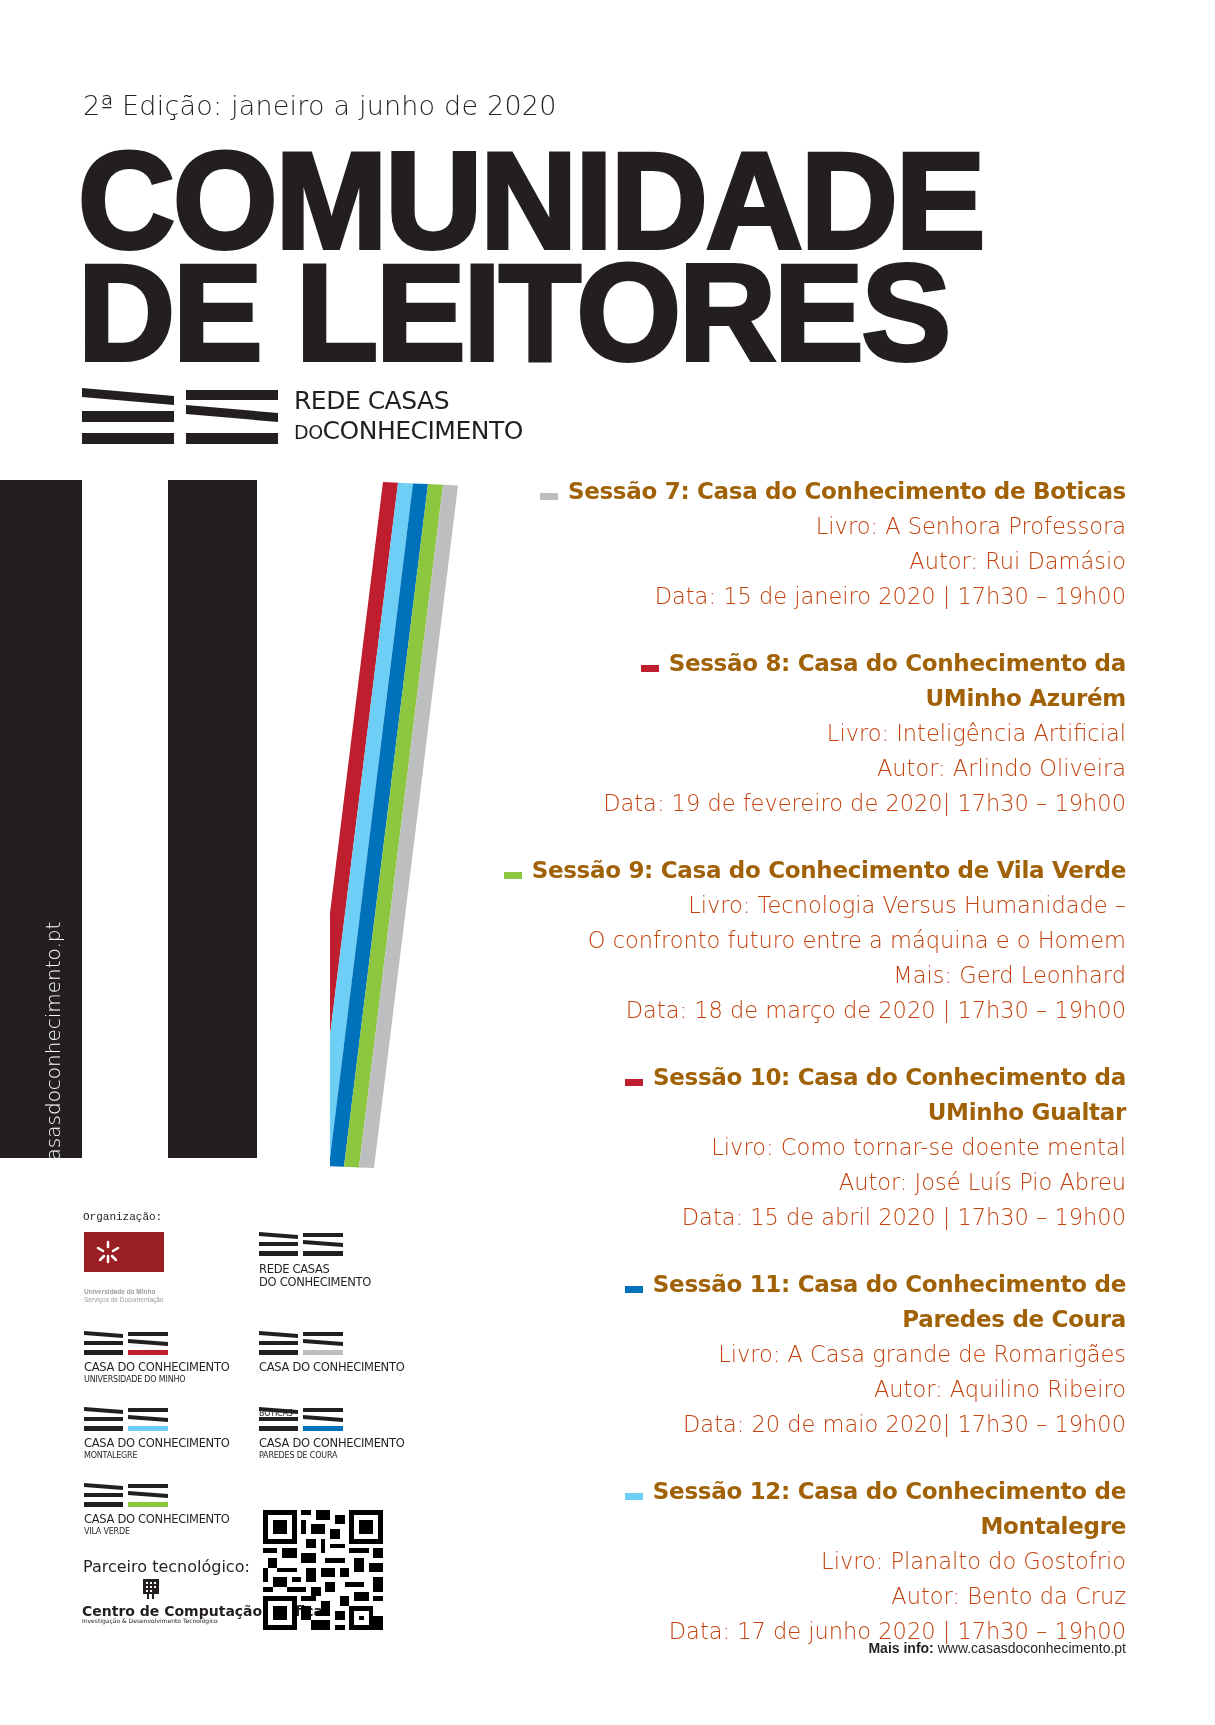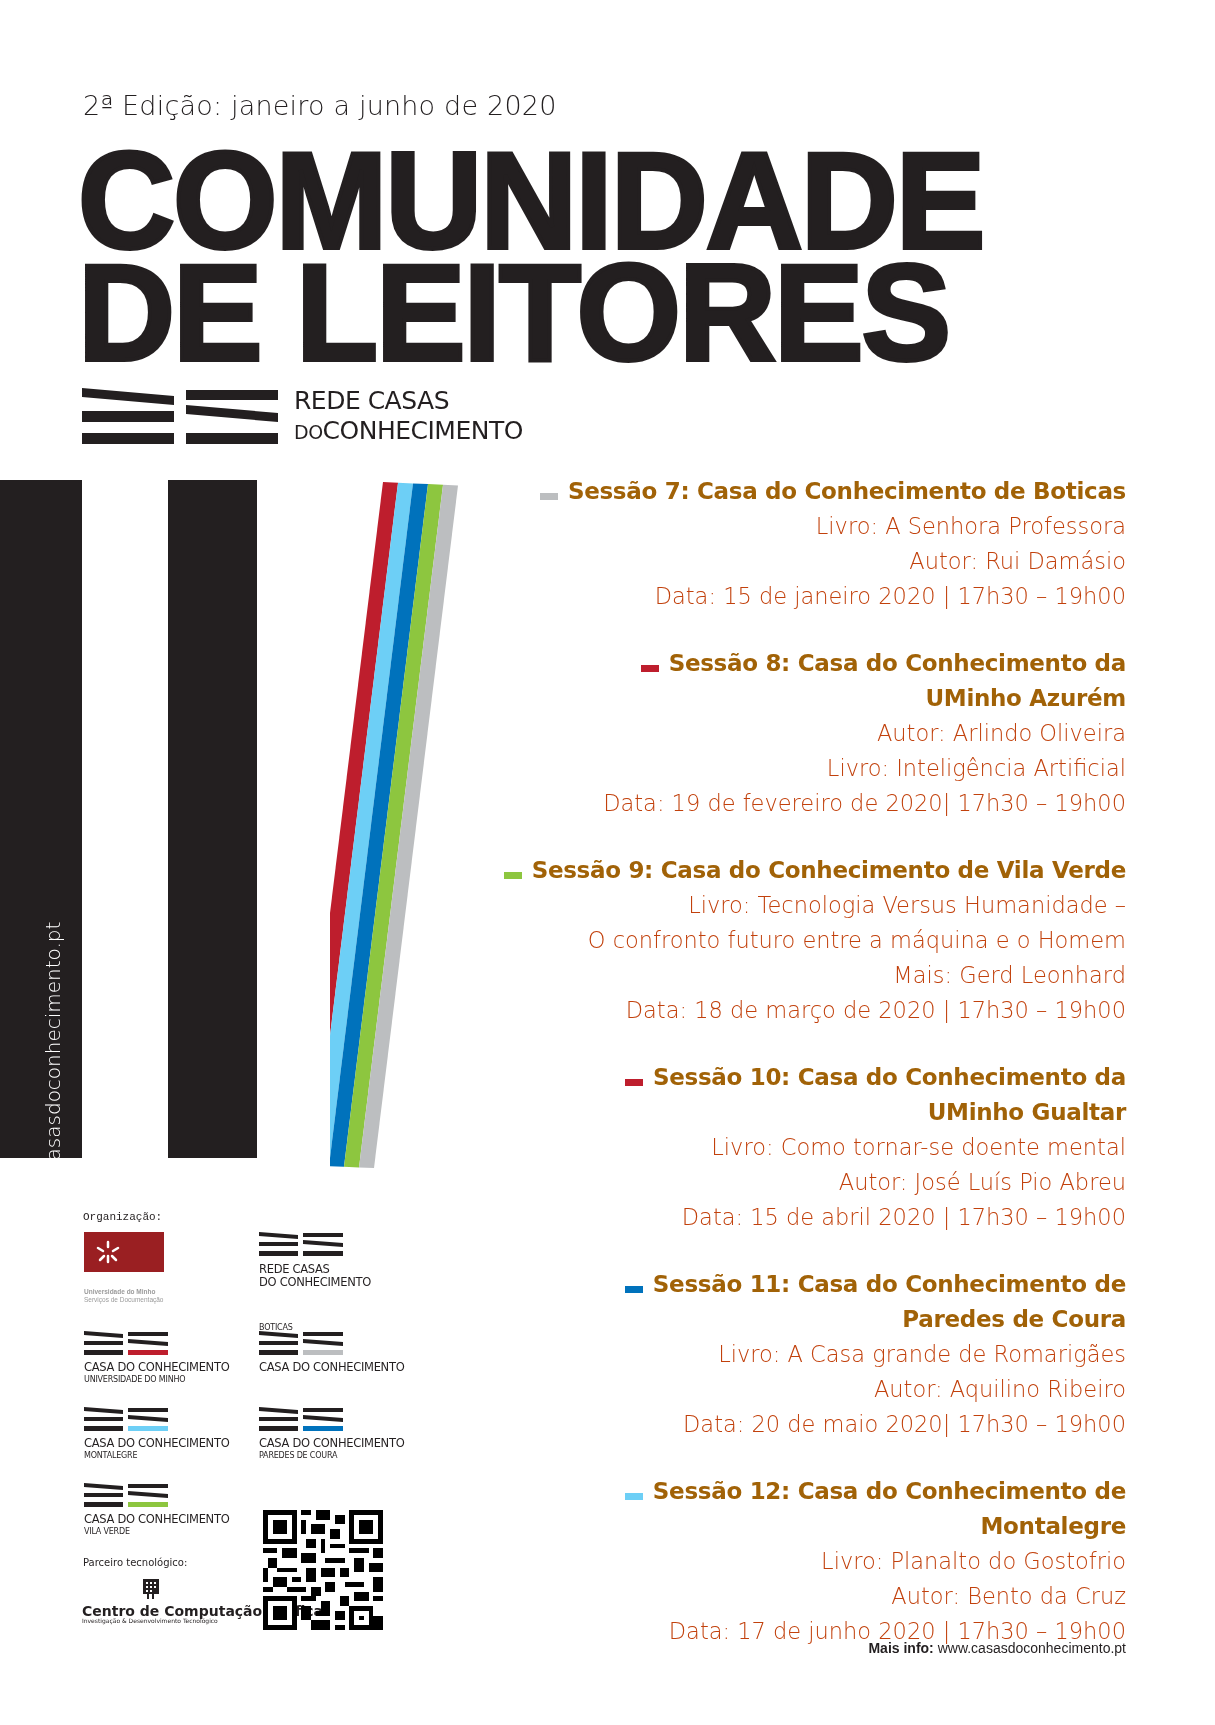--- a/index.html
+++ b/index.html
@@ -25,21 +25,21 @@
   .session .line { font-size:22.5px; line-height:35px; font-weight:300; color:#c2410c; }
   .more-info { right:89px; top:1640px; font-size:14px; color:#231f20; font-family:"Liberation Sans", sans-serif; }
   .more-info b { font-weight:700; }
   .org-label { left:83px; top:1211px; font-size:11px; color:#231f20; font-family:Liberation Mono, monospace; }
   .uminho { left:84px; top:1232px; width:80px; height:40px; background:#9a1f22; }
   .uminho-name { left:84px; top:1288px; font-size:6.5px; color:#9b9b9b; font-weight:700; line-height:8px; font-family:"Liberation Sans", sans-serif; }
   .uminho-sub { left:84px; top:1296px; font-size:6.5px; color:#9b9b9b; line-height:8px; font-family:"Liberation Sans", sans-serif; }
   .mini-logo { width:84px; height:24px; }
   .mini-text { font-size:11.5px; line-height:13px; color:#231f20; font-family:"DejaVu Sans", sans-serif; letter-spacing:-0.3px; }
   .mini-sub { font-size:8px; line-height:10px; color:#231f20; font-family:"DejaVu Sans", sans-serif; letter-spacing:-0.2px; }
-  .partner-label { left:83px; top:1557px; font-size:10px; color:#231f20; font-family:"DejaVu Sans", sans-serif; }
+  .partner-label { left:83px; top:1557px; font-size:16px; color:#231f20; font-family:"DejaVu Sans", sans-serif; }
   .ccg-icon { left:140px; top:1578px; width:22px; height:22px; }
   .ccg-name { left:82px; top:1603px; font-size:14px; font-weight:700; color:#231f20; font-family:"DejaVu Sans", sans-serif; }
   .ccg-sub { left:82px; top:1617px; font-size:6px; color:#231f20; font-family:"DejaVu Sans", sans-serif; }
   .qr { left:263px; top:1510px; width:120px; height:120px; }
 </style>
 </head>
 <body>
 
 <div class="abs edition">2ª Edição: janeiro a junho de 2020</div>
 <div class="abs title l1">COMUNIDADE</div>
@@ -77,22 +77,22 @@
 <div class="abs sessions" id="sessions">
     <div class="session">
       <div class="head"><span class="marker" style="background: rgb(188, 190, 192);"></span><span>Sessão 7: Casa do Conhecimento de Boticas</span></div>
       <div class="line">Livro: A Senhora Professora</div>
       <div class="line">Autor: Rui Damásio</div>
       <div class="line">Data: 15 de janeiro 2020 | 17h30 – 19h00</div>
     </div>
     <div class="session">
       <div class="head"><span class="marker" style="background: rgb(190, 30, 45);"></span><span>Sessão 8: Casa do Conhecimento da</span></div>
       <div class="head"><span>UMinho Azurém</span></div>
+      <div class="line">Livro: Inteligência Artificial</div>
       <div class="line">Autor: Arlindo Oliveira</div>
-      <div class="line">Livro: Inteligência Artificial</div>
       <div class="line">Data: 19 de fevereiro de 2020| 17h30 – 19h00</div>
     </div>
     <div class="session">
       <div class="head"><span class="marker" style="background: rgb(141, 198, 63);"></span><span>Sessão 9: Casa do Conhecimento de Vila Verde</span></div>
       <div class="line">Livro: Tecnologia Versus Humanidade –</div>
       <div class="line">O confronto futuro entre a máquina e o Homem</div>
       <div class="line">Mais: Gerd Leonhard</div>
       <div class="line">Data: 18 de março de 2020 | 17h30 – 19h00</div>
     </div>
     <div class="session">
@@ -162,21 +162,21 @@
     <div class="abs mini-sub" style="left: 84px; top: 1375px;">UNIVERSIDADE DO MINHO</div>
     <svg class="abs mini-logo" style="left:259px; top:1331px;" viewBox="0 0 84 24">
       <polygon points="0,0 39,3 39,7 0,4" fill="#231f20"></polygon>
       <rect x="0" y="10" width="39" height="4" fill="#231f20"></rect>
       <rect x="0" y="19" width="39" height="5" fill="#231f20"></rect>
       <rect x="44" y="1" width="40" height="4" fill="#231f20"></rect>
       <polygon points="44,8 84,11 84,15 44,12" fill="#231f20"></polygon>
       <rect x="44" y="19" width="40" height="5" fill="#bcbec0"></rect>
     </svg>
     <div class="abs mini-text" style="left: 259px; top: 1361px;">CASA DO CONHECIMENTO</div>
-    <div class="abs mini-sub" style="left: 259px; top: 1323px;">BOTICAS</div>
+    <div class="abs mini-sub" style="left: 259px; top: 1409px;">BOTICAS</div>
     <svg class="abs mini-logo" style="left:84px; top:1407px;" viewBox="0 0 84 24">
       <polygon points="0,0 39,3 39,7 0,4" fill="#231f20"></polygon>
       <rect x="0" y="10" width="39" height="4" fill="#231f20"></rect>
       <rect x="0" y="19" width="39" height="5" fill="#231f20"></rect>
       <rect x="44" y="1" width="40" height="4" fill="#231f20"></rect>
       <polygon points="44,8 84,11 84,15 44,12" fill="#231f20"></polygon>
       <rect x="44" y="19" width="40" height="5" fill="#6dcff6"></rect>
     </svg>
     <div class="abs mini-text" style="left: 84px; top: 1437px;">CASA DO CONHECIMENTO</div>
     <div class="abs mini-sub" style="left: 84px; top: 1451px;">MONTALEGRE</div>

